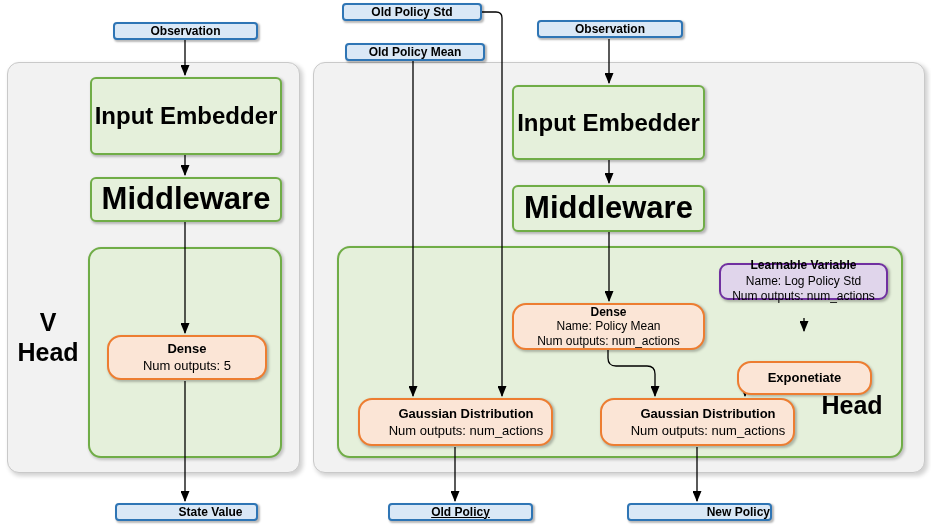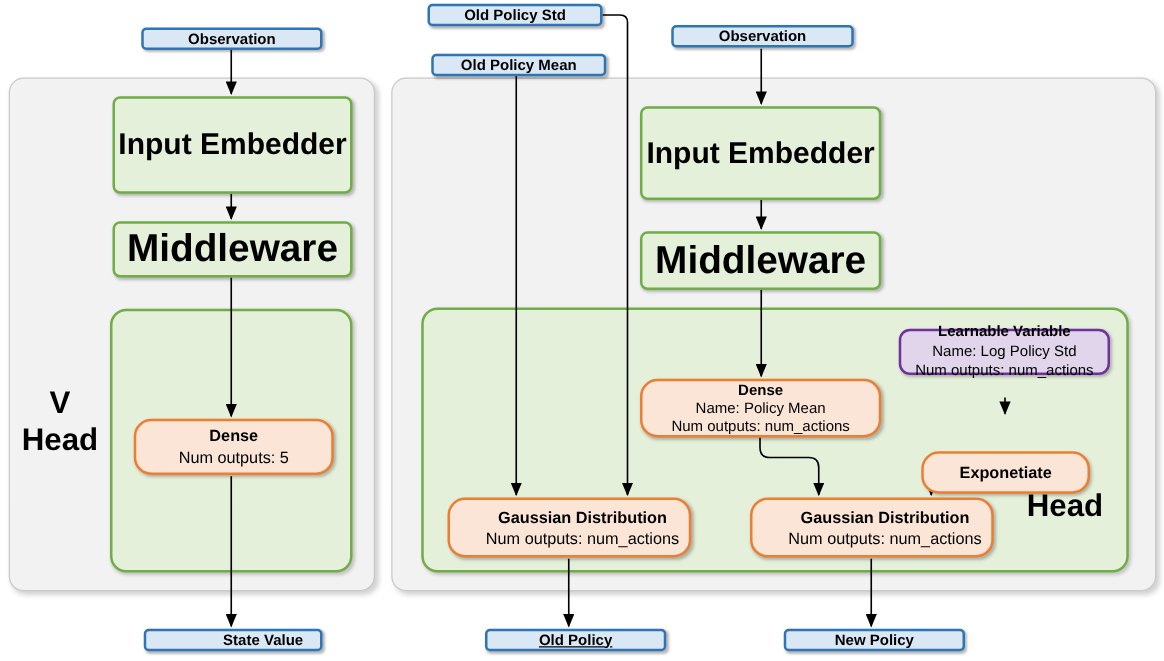--- a/index.html
+++ b/index.html
@@ -153,17 +153,17 @@
   <div class="headLabel" style="left:813px;top:390px;width:78px;">
     <div>Head</div>
   </div>
 
   <div class="node blue" style="left:115px;top:503px;width:143px;height:18px;padding-left:48px;">
     <span>State Value</span>
   </div>
   <div class="node blue" style="left:388px;top:503px;width:145px;height:18px;text-decoration:underline;">
     <span>Old Policy</span>
   </div>
-  <div class="node blue" style="left:627px;top:503px;width:145px;height:18px;">
+  <div class="node blue" style="left:627px;top:503px;width:145px;height:18px;align-items:flex-end;">
     <span>New Policy</span>
   </div>
 
 </div>
 
 </body></html>

